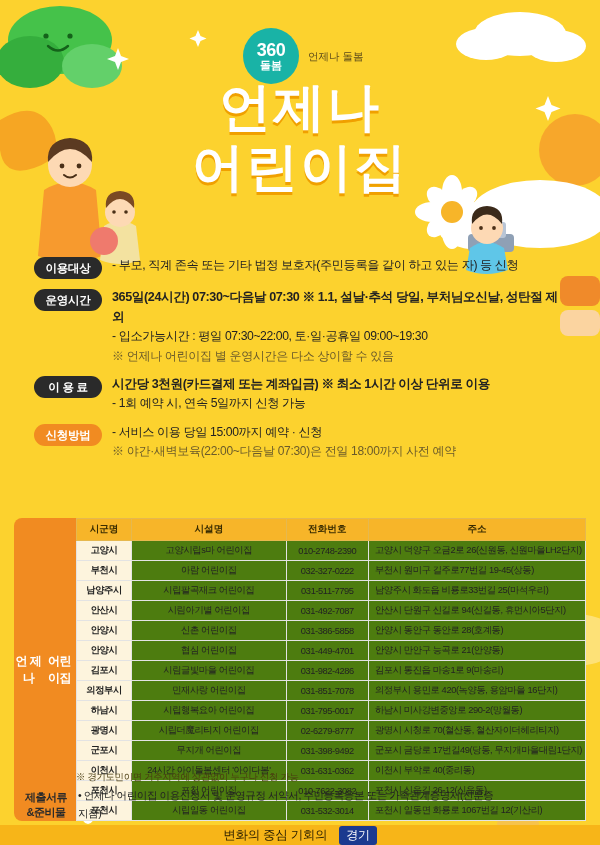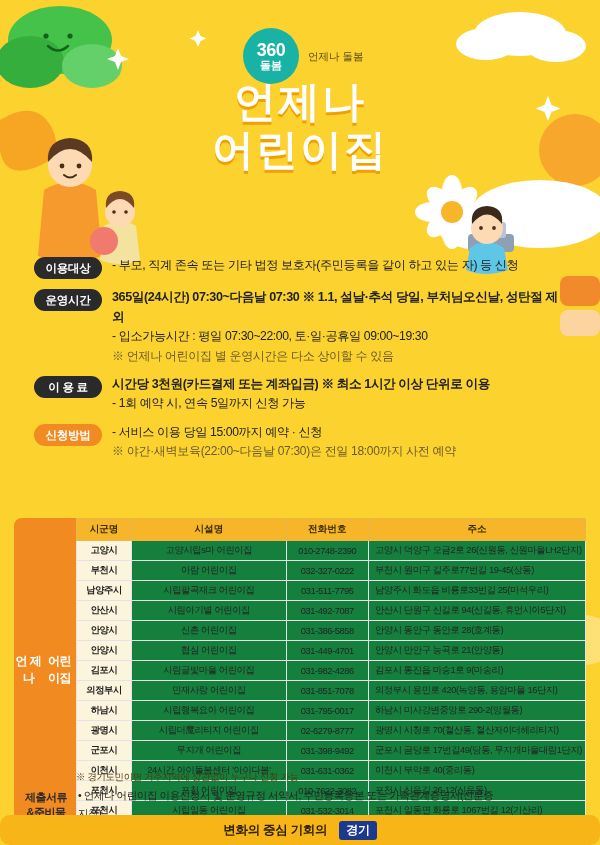--- a/index.html
+++ b/index.html
@@ -38,21 +38,21 @@
   .badge360 .sub { font-size: 11px; }
   .badge-side {
     position: absolute;
     left: 308px; top: 50px;
     font-size: 10.5px;
     color: #5b4a1a;
   }
   .title-main {
     position: absolute;
     left: 0; right: 0; top: 78px;
-    font-size: 42px;
+    font-size: 52px;
     font-weight: bold;
     color: #ffffff;
     letter-spacing: 2px;
     text-shadow: 0 3px 0 #f0a000;
     line-height: 1.15;
   }
   .title-main .l2 { display:block; }
 
   
   .info {
@@ -116,21 +116,21 @@
     font-size: 12px;
     border-radius: 8px 0 0 8px;
     display: flex; align-items: center; justify-content: center;
     text-align: center;
     line-height: 1.35;
     letter-spacing: -0.5px;
   }
   table {
     flex: 1 1 auto;
     border-collapse: collapse;
-    background: #15803d;
+    background: #4d7c0f;
     font-size: 9.3px;
     color: #222;
   }
   thead th {
     background: #f7b529;
     color: #3a2c00;
     font-weight: bold;
     font-size: 9.6px;
     padding: 4px 2px;
     border: 1px solid #e6b84e;
@@ -176,26 +176,25 @@
     color: #222;
     letter-spacing: -0.4px;
     line-height: 1.75;
   }
   .docs-list li::before { content: "• "; }
 
   
   .footer {
     position: absolute;
     left: 0; bottom: 0;
-    width: 600px; height: 30px;
+    width: 600px; height: 20px;
     background: #f7b518;
     display: flex; align-items: center; justify-content: center;
-    font-size: 12.5px; font-weight: bold; color: #2f2200;
+    font-size: 12.5px; font-weight: normal; color: #2f2200;
     letter-spacing: -0.3px;
-    border-radius: 10px;
   }
   .footer .gg {
     background: #1b3a8f; color:#fff;
     border-radius: 3px; padding: 1px 7px;
     margin-left: 12px; font-size: 12px;
   }
 
   
   .decolayer { position:absolute; left:0; top:0; width:600px; height:845px; pointer-events:none; }
 </style>

